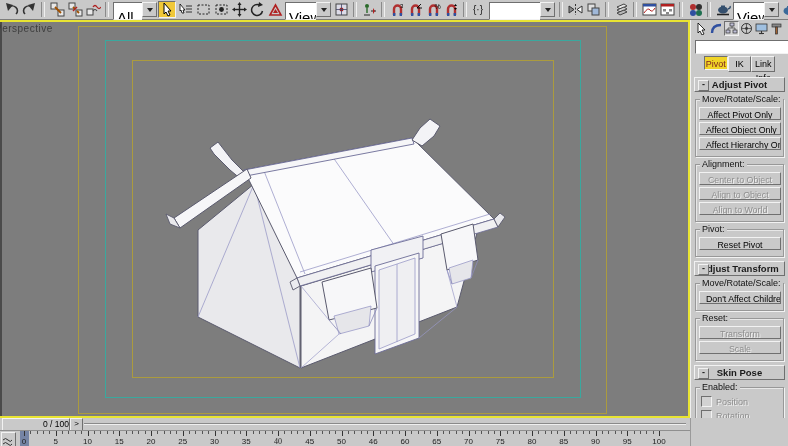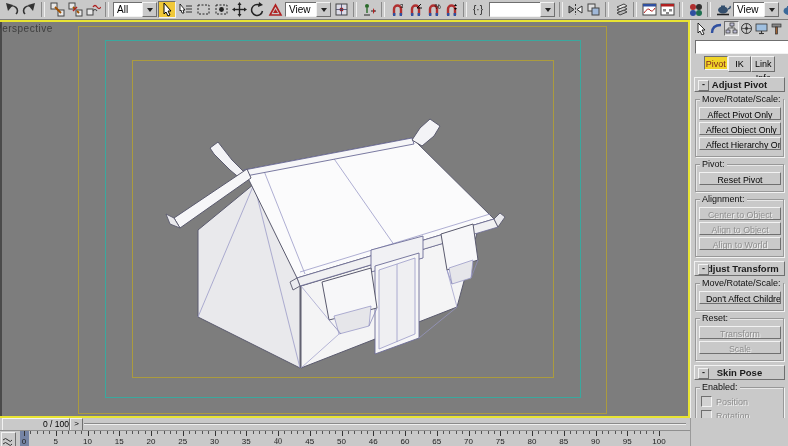--- a/index.html
+++ b/index.html
@@ -14,21 +14,21 @@
   
   .toolbar{position:absolute;left:0;top:0;width:788px;height:20px;background:#c9c9c9;
            border-bottom:1px solid #7d7d7d;display:flex;align-items:center;padding-left:2px;box-sizing:border-box;}
   .tbi{width:18px;height:17px;display:flex;align-items:center;justify-content:center;flex:0 0 auto;}
   .tbi svg{display:block;}
   .tbi.active{background:var(--select_active_bg,#f0c838);border-top:1px solid #6f6f6f;border-left:1px solid #6f6f6f;
               border-right:1px solid #f2f2f2;border-bottom:1px solid #f2f2f2;box-sizing:border-box;}
   .tb-sep{width:2px;height:15px;margin:0 3px;border-left:1px solid #8a8a8a;border-right:1px solid #efefef;flex:0 0 auto;}
   .dd{height:15px;display:flex;align-items:stretch;flex:0 0 auto;margin:0 1px;}
   .dd .dd-val{background:#fff;border-top:1px solid #6f6f6f;border-left:1px solid #6f6f6f;border-bottom:1px solid #f2f2f2;
-              font-size:10px;line-height:13px;padding:0 3px;color:#000;white-space:nowrap;overflow:hidden;}
+              font-size:15px;line-height:13px;padding:8px 3px;color:#000;white-space:nowrap;overflow:hidden;}
   .dd .dd-btn{width:13px;background:#c9c9c9;border-top:1px solid #f2f2f2;border-left:1px solid #f2f2f2;
               border-right:1px solid #6f6f6f;border-bottom:1px solid #6f6f6f;display:flex;align-items:center;justify-content:center;}
   .dd .dd-btn:after{content:"";width:0;height:0;border-left:3px solid transparent;border-right:3px solid transparent;border-top:4px solid #222;}
 
   
   .viewport{position:absolute;left:0;top:20px;width:688px;height:394px;background:#7d7d7d;
             border-top:2px solid var(--active_viewport_border,#e8e432);
             border-right:2px solid var(--active_viewport_border,#e8e432);
             border-bottom:2px solid var(--active_viewport_border,#e8e432);box-sizing:content-box;}
   .vp-label{position:absolute;left:-5px;top:1px;font-size:10px;color:#3e3e3e;letter-spacing:0.5px;}
@@ -429,28 +429,28 @@
         <span class="collapse-box raised">-</span>
         <span>Adjust Pivot</span>
       </div>
       <div class="group">
         <span class="group-label">Move/Rotate/Scale:</span>
         <button class="p-btn raised">Affect Pivot Only</button>
         <button class="p-btn raised">Affect Object Only</button>
         <button class="p-btn raised">Affect Hierarchy Only</button>
       </div>
       <div class="group">
-        <span class="group-label">Pivot:</span>
-        <button class="p-btn raised">Reset Pivot</button>
-      </div>
-      <div class="group">
         <span class="group-label">Alignment:</span>
         <button class="p-btn raised disabled">Center to Object</button>
         <button class="p-btn raised disabled">Align to Object</button>
         <button class="p-btn raised disabled">Align to World</button>
+      </div>
+      <div class="group">
+        <span class="group-label">Pivot:</span>
+        <button class="p-btn raised">Reset Pivot</button>
       </div>
     </div>
 
     <div class="rollout">
       <div class="rollout-header raised">
         <span class="collapse-box raised">-</span>
         <span>Adjust Transform</span>
       </div>
       <div class="group">
         <span class="group-label">Move/Rotate/Scale:</span>

